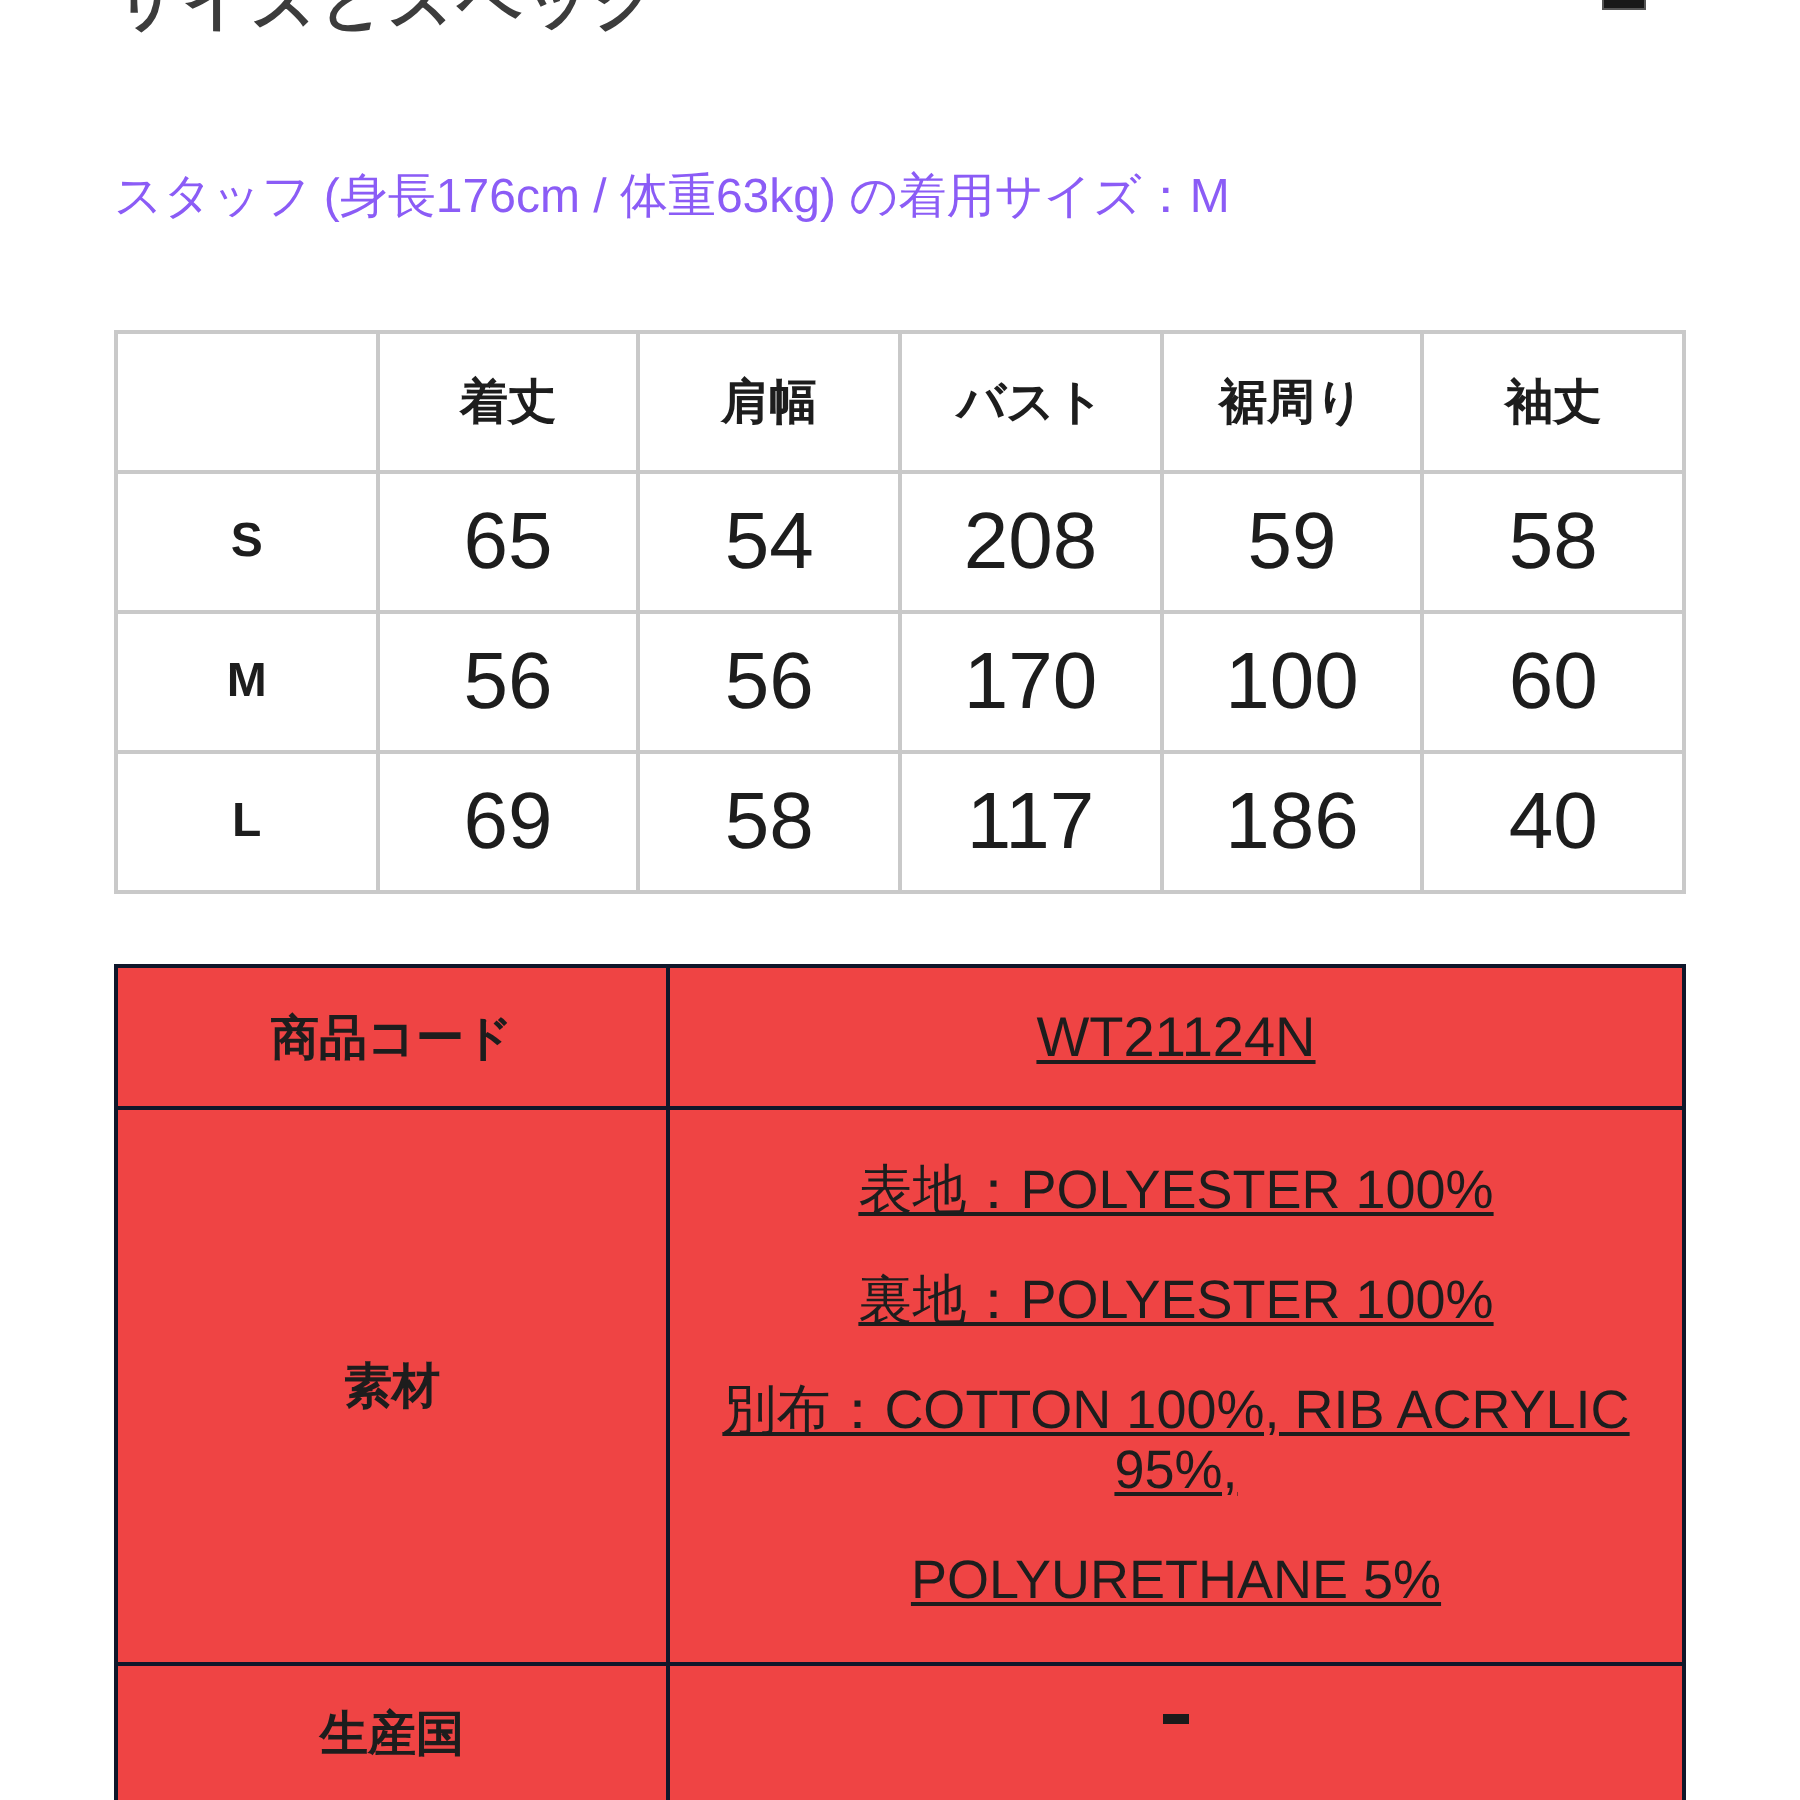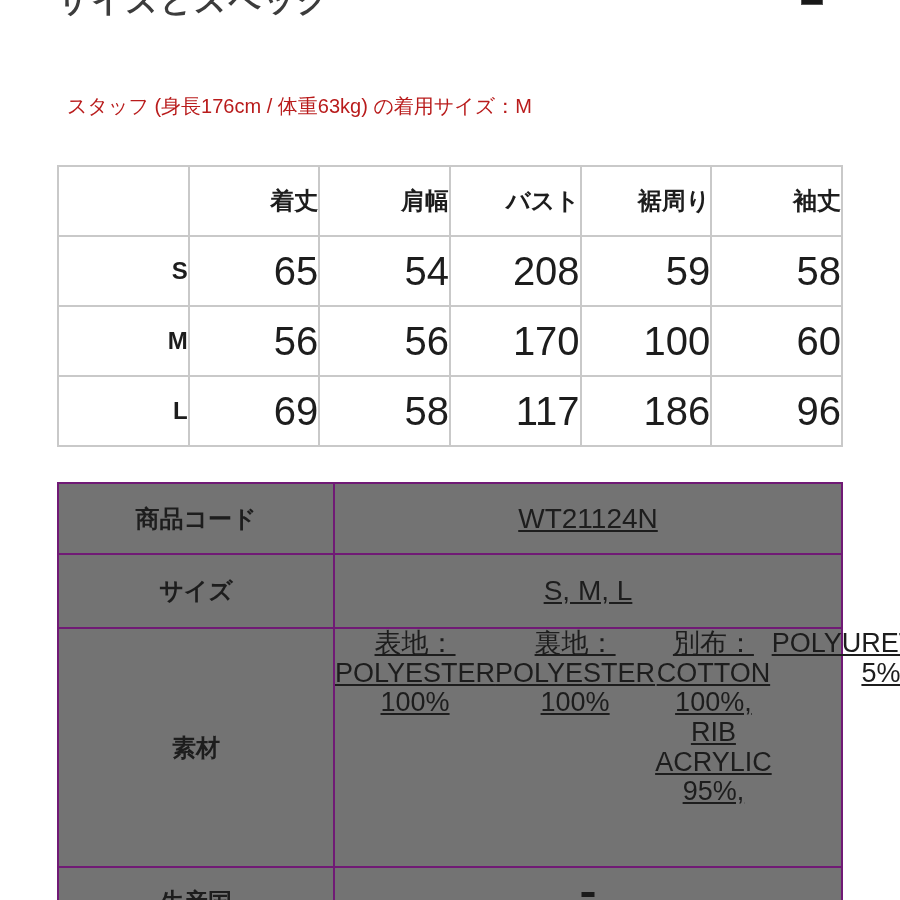--- a/index.html
+++ b/index.html
@@ -40,41 +40,41 @@
     border-top: none;
     box-sizing: border-box;
     cursor: pointer;
   }
 
   
   .staff-note {
     position: absolute;
     top: 84px;
     left: 57px;
-    margin: 10px;
-    font-size: 20px;
+    margin: 0;
+    font-size: 24px;
     line-height: 1.25;
-    color: #b91c1c;
+    color: #8b5cf6;
     white-space: nowrap;
   }
 
   
   table.size-table {
     position: absolute;
     top: 165px;
     left: 57px;
     width: 786px;
     border-collapse: collapse;
     table-layout: fixed;
   }
   table.size-table th,
   table.size-table td {
     border: 2px solid #c9c9c9;
     background: #ffffff;
-    text-align: right;
+    text-align: center;
     vertical-align: middle;
     height: 68px;
     padding: 0;
   }
   table.size-table th {
     font-size: 24px;
     font-weight: bold;
   }
   table.size-table td {
     font-size: 40px;
@@ -85,22 +85,22 @@
   table.spec-table {
     position: absolute;
     top: 482px;
     left: 57px;
     width: 786px;
     border-collapse: collapse;
     table-layout: fixed;
   }
   table.spec-table th,
   table.spec-table td {
-    border: 2px solid #701a75;
-    background: #737373;
+    border: 2px solid #0f172a;
+    background: #ef4444;
     text-align: center;
     vertical-align: middle;
     padding: 0;
   }
   table.spec-table col.label-col { width: 276px; }
   table.spec-table th {
     font-size: 24px;
     font-weight: bold;
   }
   table.spec-table td {
@@ -108,23 +108,23 @@
     font-weight: normal;
     text-decoration: underline;
   }
   tr.row-code  th, tr.row-code  td { height: 69px; }
   tr.row-size  th, tr.row-size  td { height: 72px; }
   tr.row-material th, tr.row-material td { height: 237px; }
   tr.row-country  th, tr.row-country  td { height: 68px; }
 
   .material-lines {
     display: flex;
-    flex-direction: row;
+    flex-direction: column;
     justify-content: space-evenly;
-    height: 237px;
+    height: 276px;
     font-size: 27px;
     line-height: 1.1;
   }
 
   tr.row-country td { position: relative; }
   .partial-glyph {
     position: absolute;
     top: 24px;
     left: 50%;
     transform: translateX(-50%);
@@ -168,38 +168,34 @@
       <td>170</td>
       <td>100</td>
       <td>60</td>
     </tr>
     <tr>
       <th>L</th>
       <td>69</td>
       <td>58</td>
       <td>117</td>
       <td>186</td>
-      <td>96</td>
+      <td>40</td>
     </tr>
   </tbody>
 </table>
 
 <table class="spec-table">
   <colgroup>
     <col class="label-col">
     <col class="value-col">
   </colgroup>
   <tbody>
     <tr class="row-code">
       <th>商品コード</th>
       <td>WT21124N</td>
-    </tr>
-    <tr class="row-size">
-      <th>サイズ</th>
-      <td>S, M, L</td>
     </tr>
     <tr class="row-material">
       <th>素材</th>
       <td>
         <div class="material-lines">
           <div>表地：POLYESTER 100%</div>
           <div>裏地：POLYESTER 100%</div>
           <div>別布：COTTON 100%, RIB ACRYLIC 95%,</div>
           <div>POLYURETHANE 5%</div>
         </div>

